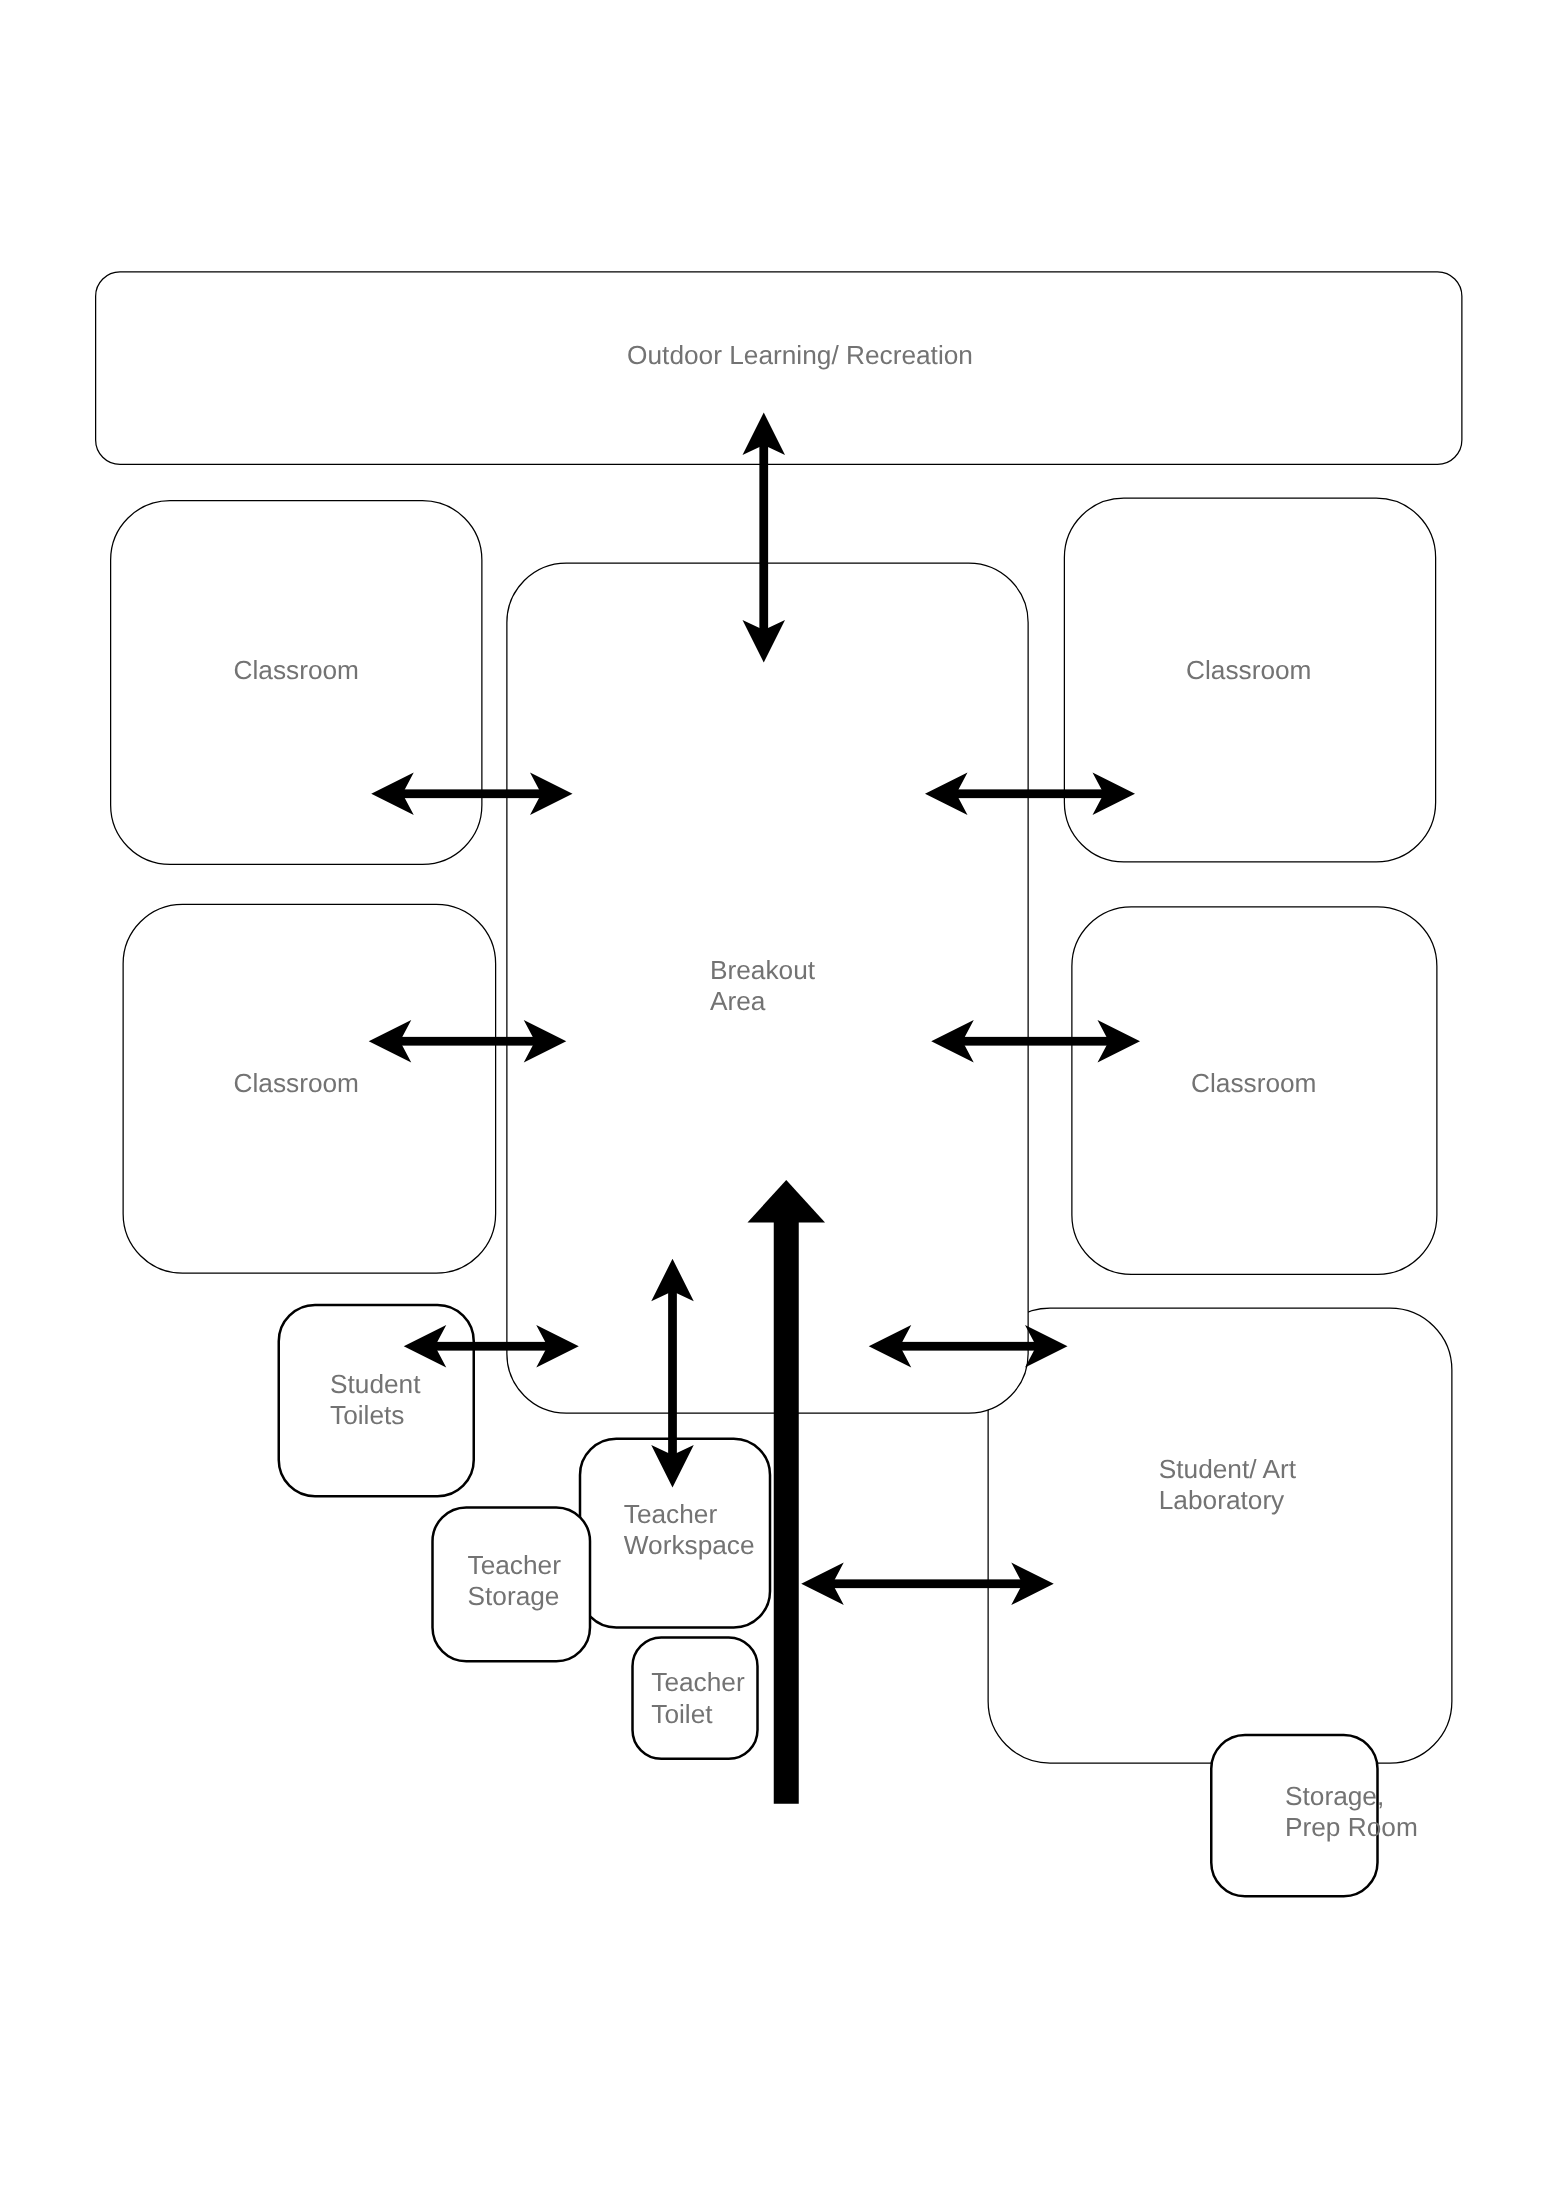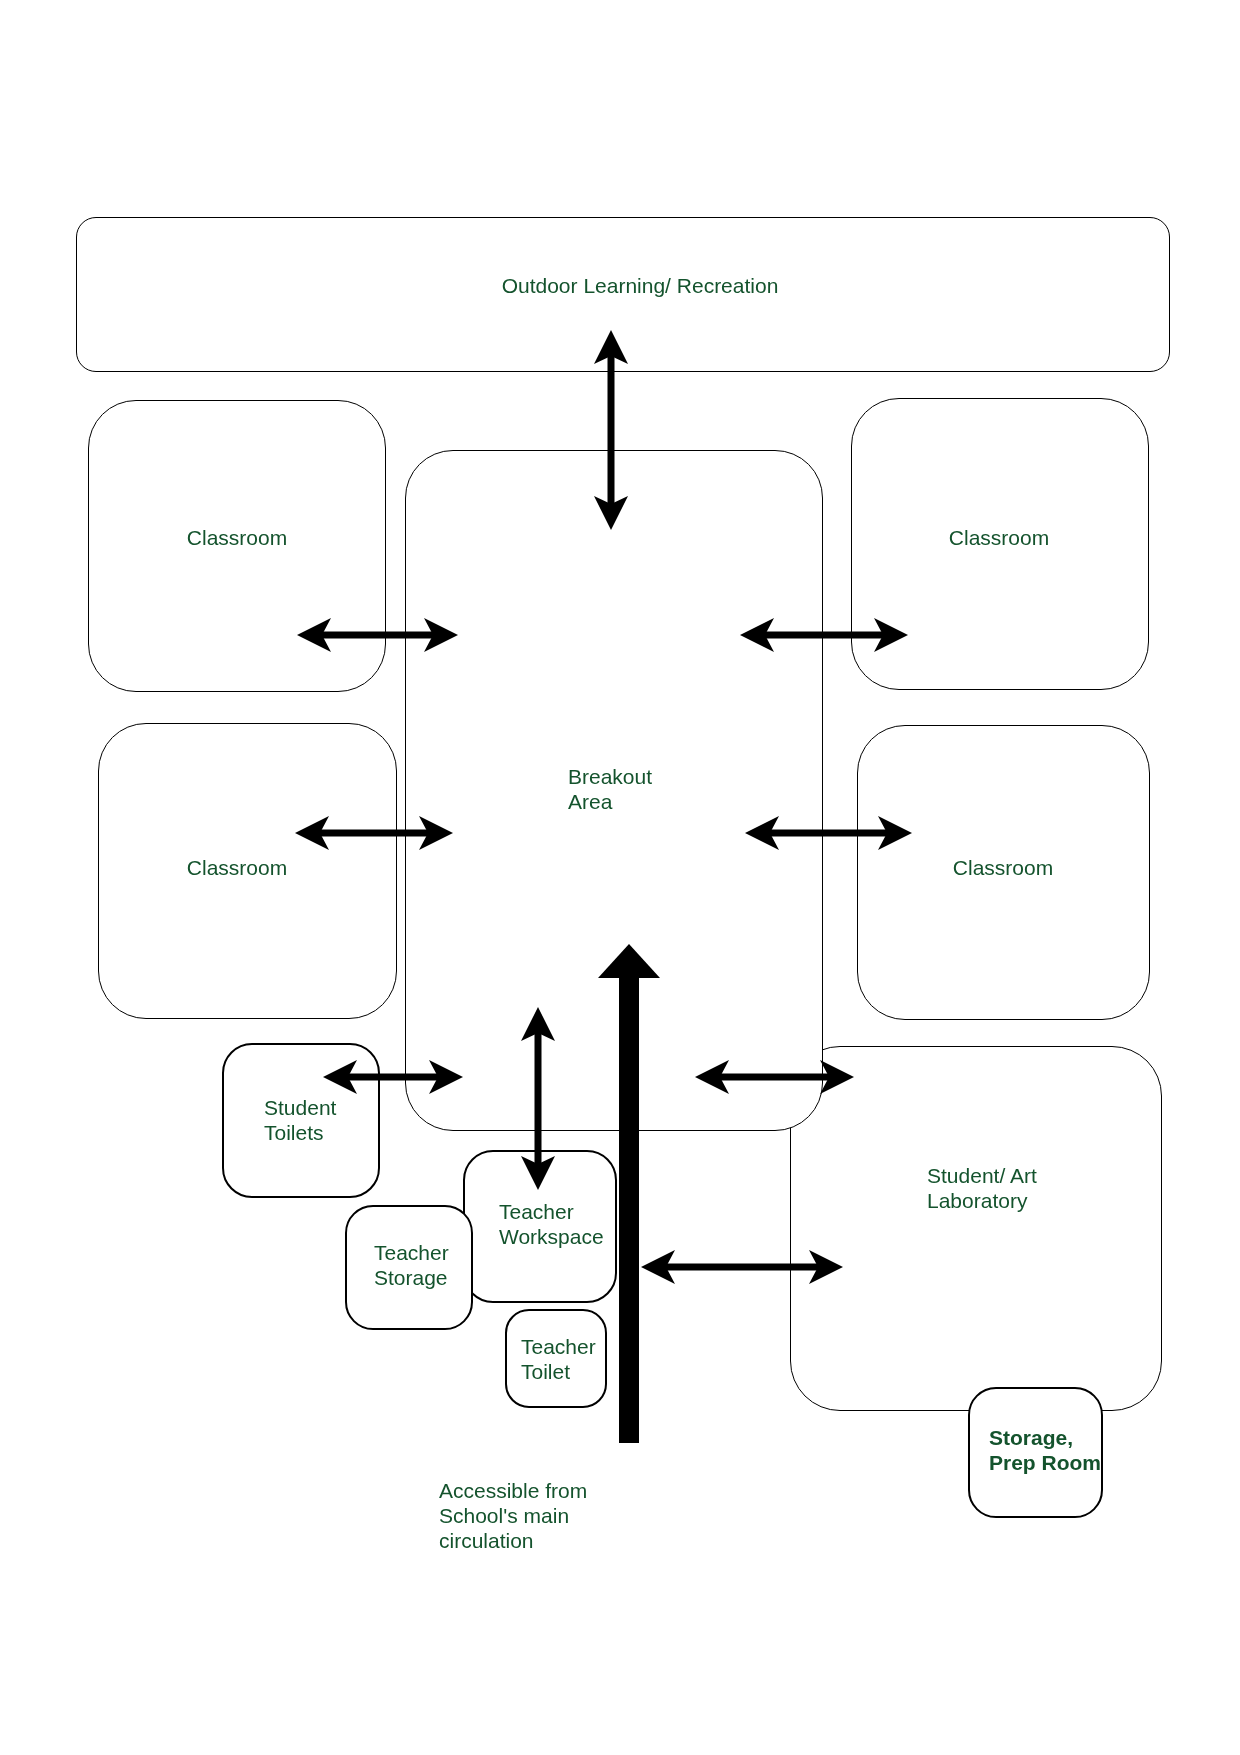--- a/index.html
+++ b/index.html
@@ -21,21 +21,21 @@
     box-sizing: border-box;
     background: #ffffff;
     border: 1.5px solid #000000;
   }
   .room.small { border-width: 2px; }
   .lbl {
     position: absolute;
     font-size: 21px;
     line-height: 25px;
     white-space: pre-line;
-    color: #14532d;
+    color: #737373;
   }
   .lbl.center {
     transform: translate(-50%, -50%);
     text-align: center;
     white-space: nowrap;
   }
   #arrow-layer {
     position: absolute;
     left: 0; top: 0;
     width: 1240px;
@@ -75,25 +75,22 @@
   <div class="lbl" style="left:264px; top:1095px;">Student
 Toilets</div>
   <div class="lbl" style="left:499px; top:1199px;">Teacher
 Workspace</div>
   <div class="lbl" style="left:374px; top:1240px;">Teacher
 Storage</div>
   <div class="lbl" style="left:521px; top:1334px;">Teacher
 Toilet</div>
   <div class="lbl" style="left:927px; top:1163px;">Student/ Art
 Laboratory</div>
-  <div class="lbl" style="left:989px; top:1425px;font-weight:bold;">Storage,
+  <div class="lbl" style="left:1028px; top:1425px;">Storage,
 Prep Room</div>
-  <div class="lbl" style="left:439px; top:1478px;">Accessible from
-School's main
-circulation</div>
 
   <svg id="arrow-layer" viewBox="0 0 1240 1755">
 
     <g>
       <polygon points="611,330 628,364 611,356 594,364"></polygon>
       <rect x="607.5" y="352" width="7" height="156"></rect>
       <polygon points="611,530 594,496 611,504 628,496"></polygon>
     </g>
 
     <g>

